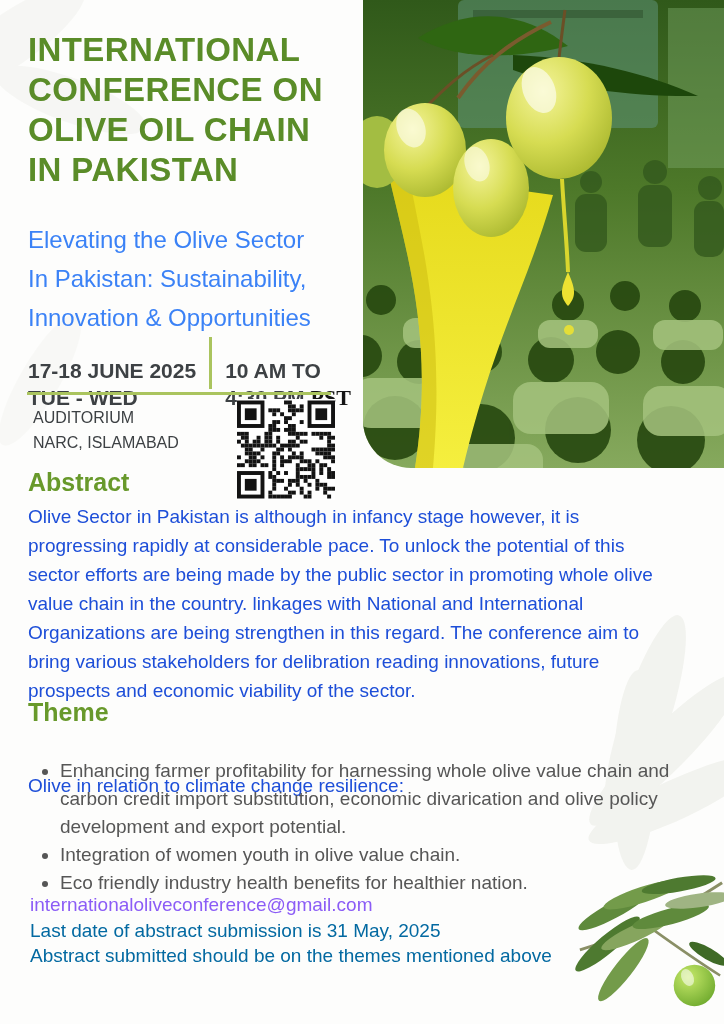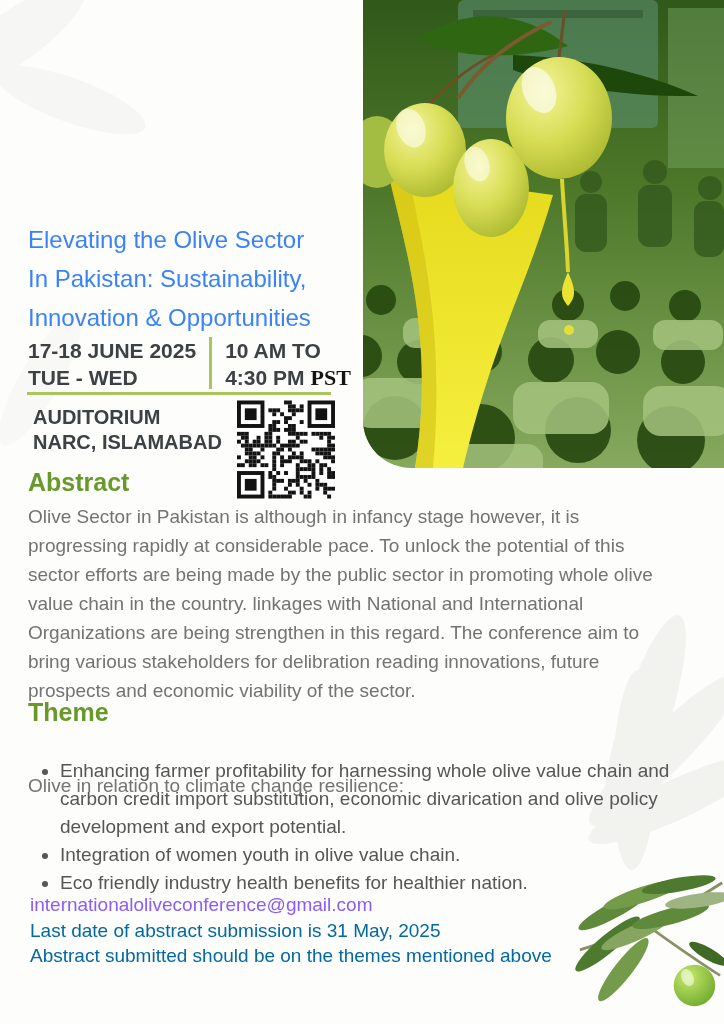--- a/index.html
+++ b/index.html
@@ -31,42 +31,42 @@
     color:#5a8c28;font-size:33px;font-weight:800;line-height:40px;
     letter-spacing:.4px;white-space:nowrap;
   }
 
   
   .subtitle{position:absolute;left:28px;top:220px;width:345px;}
   .subtitle div{color:#3b82f6;font-size:24px;line-height:39px;white-space:nowrap;}
 
   
   .schedule{position:absolute;left:28px;top:337px;display:flex;align-items:flex-start;}
-  .sched-block{color:#3d4144;font-weight:bold;font-size:21px;line-height:27px;white-space:nowrap;}
+  .sched-block{color:#3d4144;font-weight:bold;font-size:21px;line-height:27px;white-space:nowrap;margin-top:20px;}
   .sched-divider{width:3px;height:52px;background:#aac45e;margin:0 13px;}
   .tz{font-family:"Liberation Serif",serif;font-weight:bold;color:#141414;font-size:22px;margin-left:6px;}
 
   
   .rule{position:absolute;left:27px;top:392px;width:304px;height:3px;background:#aac45e;}
 
   
   .venue{position:absolute;left:33px;top:405px;}
-  .venue div{color:#3d4144;font-weight:bold;font-size:20px;line-height:25px;white-space:nowrap;}
+  .venue div{color:#3d4144;font-weight:normal;font-size:16px;line-height:25px;white-space:nowrap;}
 
   
   .qr{position:absolute;left:237px;top:399px;width:98px;height:101px;background:#fff;}
   .qr svg{width:100%;height:100%;display:block;}
 
   
   .sec-heading{position:absolute;left:28px;color:#68992b;font-size:25px;font-weight:bold;}
   .h-abstract{top:468px;}
   .h-theme{top:698px;}
 
   
-  .body-text{color:#737373;font-size:19px;line-height:29px;}
+  .body-text{color:#1d4ed8;font-size:19px;line-height:29px;}
   .abstract-p{position:absolute;left:28px;top:502px;width:652px;}
   .theme-intro{position:absolute;left:28px;top:772px;width:652px;line-height:27px;}
   .bullets{position:absolute;left:28px;top:757px;width:648px;margin:0;padding:0 0 0 32px;}
   .bullets li{color:#565656;font-size:19px;line-height:28px;}
 
   
   .contact{position:absolute;left:30px;top:892px;}
   .contact div{font-size:19px;line-height:25.5px;white-space:nowrap;}
   .green-line{color:#8b5cf6;}
   .gray-line{color:#0369a1;}
@@ -177,20 +177,26 @@
       <ellipse cx="48" cy="128" rx="14" ry="20" fill="#ffffff" opacity="0.55" transform="rotate(-20 48 128)"></ellipse>
       <ellipse cx="114" cy="164" rx="12" ry="18" fill="#ffffff" opacity="0.5" transform="rotate(-18 114 164)"></ellipse>
       <ellipse cx="176" cy="90" rx="16" ry="24" fill="#ffffff" opacity="0.6" transform="rotate(-22 176 90)"></ellipse>
 
       <path d="M199,179 C201,215 204,245 205,272" stroke="#e8df2e" stroke-width="4" fill="none" opacity="0.9"></path>
       <path d="M205,272 C198,288 196,296 205,306 C214,296 212,288 205,272 Z" fill="#ece232"></path>
       <circle cx="206" cy="330" r="5" fill="#ece232" opacity="0.9"></circle>
     </svg>
   </div>
 
+  <div class="title">
+    <div>INTERNATIONAL</div>
+    <div>CONFERENCE ON</div>
+    <div>OLIVE OIL CHAIN</div>
+    <div>IN PAKISTAN</div>
+  </div>
 
   <div class="subtitle">
     <div>Elevating the Olive Sector</div>
     <div>In Pakistan: Sustainability,</div>
     <div>Innovation &amp; Opportunities</div>
   </div>
 
   <div class="schedule">
     <div class="sched-block">
       <div>17-18 JUNE 2025</div>

